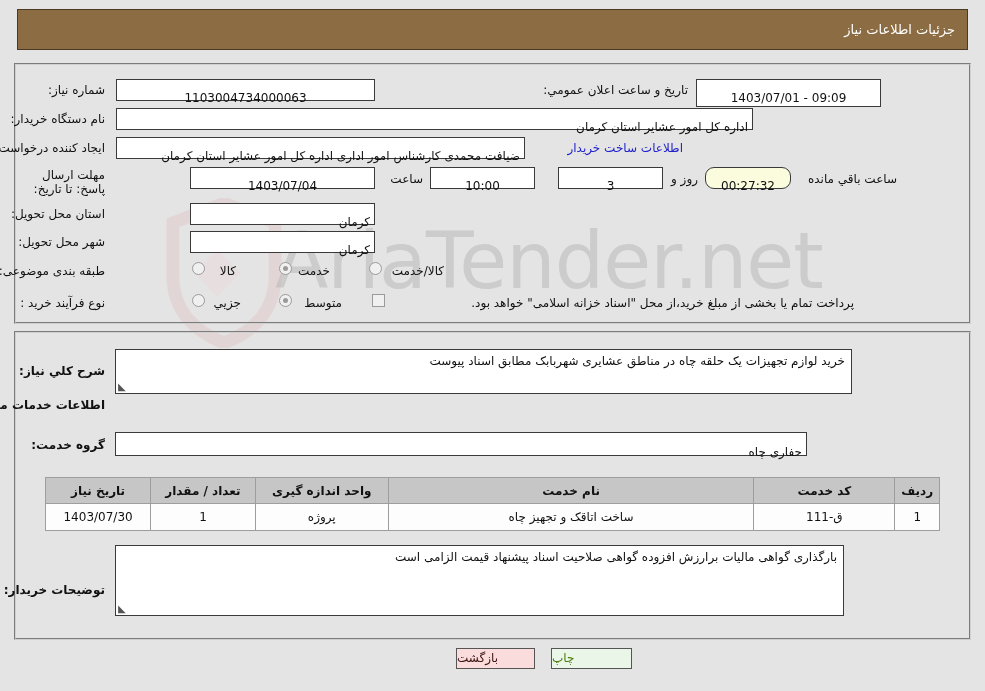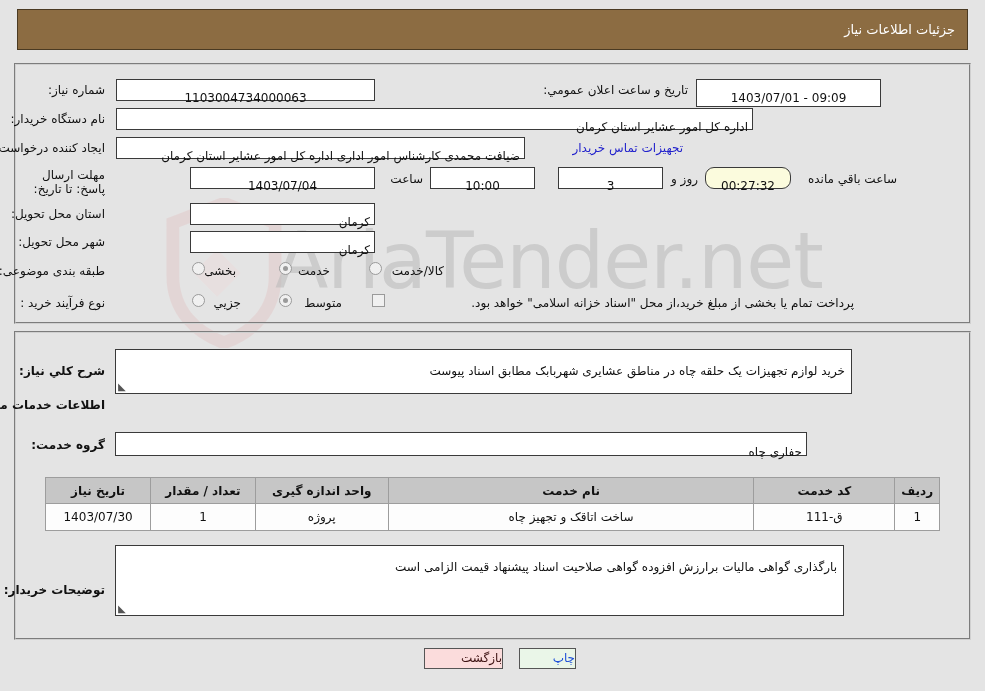--- a/index.html
+++ b/index.html
@@ -146,21 +146,21 @@
 
   
   .ta {
     position: absolute;
     box-sizing: border-box;
     background: #ffffff;
     border: 1px solid #3a3a3a;
     z-index: 12;
     font-size: 12px;
     color: #111;
-    padding: 14px 6px;
+    padding: 4px 6px;
     overflow: hidden;
   }
   .ta .grip {
     position: absolute;
     left: 2px;
     bottom: 1px;
     width: 10px;
     height: 10px;
     color: #555;
     font-size: 10px;
@@ -198,26 +198,27 @@
   .tbl tr.row td { background: #fdfdfd; }
 
   
   .btn {
     position: absolute;
     box-sizing: border-box;
     height: 21px;
     border: 1px solid #555;
     font-family: "DejaVu Sans", "Liberation Sans", sans-serif;
     font-size: 12px;
-    text-align: right;
+    text-align: left;
     line-height: 19px;
     z-index: 14;
     cursor: pointer;
-  }
-  #btn-print  { left: 519px; top: 648px; width: 57px; background: #eaf6e8; color: #1d4ed8; }
+    margin-left: 32px;
+  }
+  #btn-print  { left: 519px; top: 648px; width: 81px; background: #eaf6e8; color: #4d7c0f; }
   #btn-back   { left: 424px; top: 648px; width: 79px; background: #fbdcdc; color: #3d1212; }
 </style>
 </head>
 <body>
 
 <div class="watermark">
   <div class="wm-inner">
     <svg class="wm-shield" viewBox="0 0 120 150">
       <path d="M60 4 L112 24 L112 78 C112 114 88 136 60 146 C32 136 8 114 8 78 L8 24 Z" fill="none" stroke="#e0b6b6" stroke-width="13"></path>
       <rect x="36" y="58" width="34" height="34" transform="rotate(45 53 75)" fill="#f0d4d4"></rect>
@@ -236,41 +237,41 @@
 <div class="fld center" style="right:610px; top:79px; width:259px; height:22px; line-height:20px;">1103004734000063</div>
 
 <div class="lbl" style="right:297px; top:83px;">تاریخ و ساعت اعلان عمومي:</div>
 <div class="fld center" style="right:104px; top:79px; width:185px; height:28px; line-height:20px;">09:09 - 1403/07/01</div>
 
 <div class="lbl" style="right:880px; top:112px;">نام دستگاه خریدار:</div>
 <div class="fld right" style="right:232px; top:108px; width:637px; height:22px; line-height:20px;">اداره کل امور عشایر استان کرمان</div>
 
 <div class="lbl" style="right:880px; top:141px;">ایجاد کننده درخواست:</div>
 <div class="fld right" style="right:460px; top:137px; width:409px; height:22px; line-height:20px;">ضیافت محمدی کارشناس امور اداری اداره کل امور عشایر استان کرمان</div>
-<div class="lbl link" style="right:302px; top:141px;">تجهیزات تماس خریدار</div>
+<div class="lbl link" style="right:302px; top:141px;">اطلاعات ساخت خریدار</div>
 
 <div class="lbl" style="right:880px; top:168px; width:92px; white-space:normal; text-align:right;">مهلت ارسال پاسخ: تا تاریخ:</div>
 <div class="fld center" style="right:610px; top:167px; width:185px; height:22px; line-height:20px;">1403/07/04</div>
 <div class="lbl" style="right:562px; top:172px;">ساعت</div>
 <div class="fld center" style="right:450px; top:167px; width:105px; height:22px; line-height:20px;">10:00</div>
 <div class="fld center" style="right:322px; top:167px; width:105px; height:22px; line-height:20px;">3</div>
 <div class="lbl" style="right:287px; top:172px;">روز و</div>
 <div class="fld center yellow" style="right:194px; top:167px; width:86px; height:22px; line-height:20px;">00:27:32</div>
 <div class="lbl" style="right:88px; top:172px;">ساعت باقي مانده</div>
 
 <div class="lbl" style="right:880px; top:207px;">استان محل تحویل:</div>
 <div class="fld right" style="right:610px; top:203px; width:185px; height:22px; line-height:20px;">کرمان</div>
 
 <div class="lbl" style="right:880px; top:235px;">شهر محل تحویل:</div>
 <div class="fld right" style="right:610px; top:231px; width:185px; height:22px; line-height:20px;">کرمان</div>
 
 <div class="lbl" style="right:880px; top:264px;">طبقه بندی موضوعی:</div>
 
 <div class="radio" style="right:780px; top:262px;"></div>
-<div class="lbl" style="right:749px; top:264px;">بخشی</div>
+<div class="lbl" style="right:749px; top:264px;">کالا</div>
 
 <div class="radio on" style="right:693px; top:262px;"></div>
 <div class="lbl" style="right:655px; top:264px;">خدمت</div>
 
 <div class="radio" style="right:603px; top:262px;"></div>
 <div class="lbl" style="right:541px; top:264px;">کالا/خدمت</div>
 
 <div class="lbl" style="right:880px; top:296px;">نوع فرآیند خرید :</div>
 
 <div class="radio" style="right:780px; top:294px;"></div>

